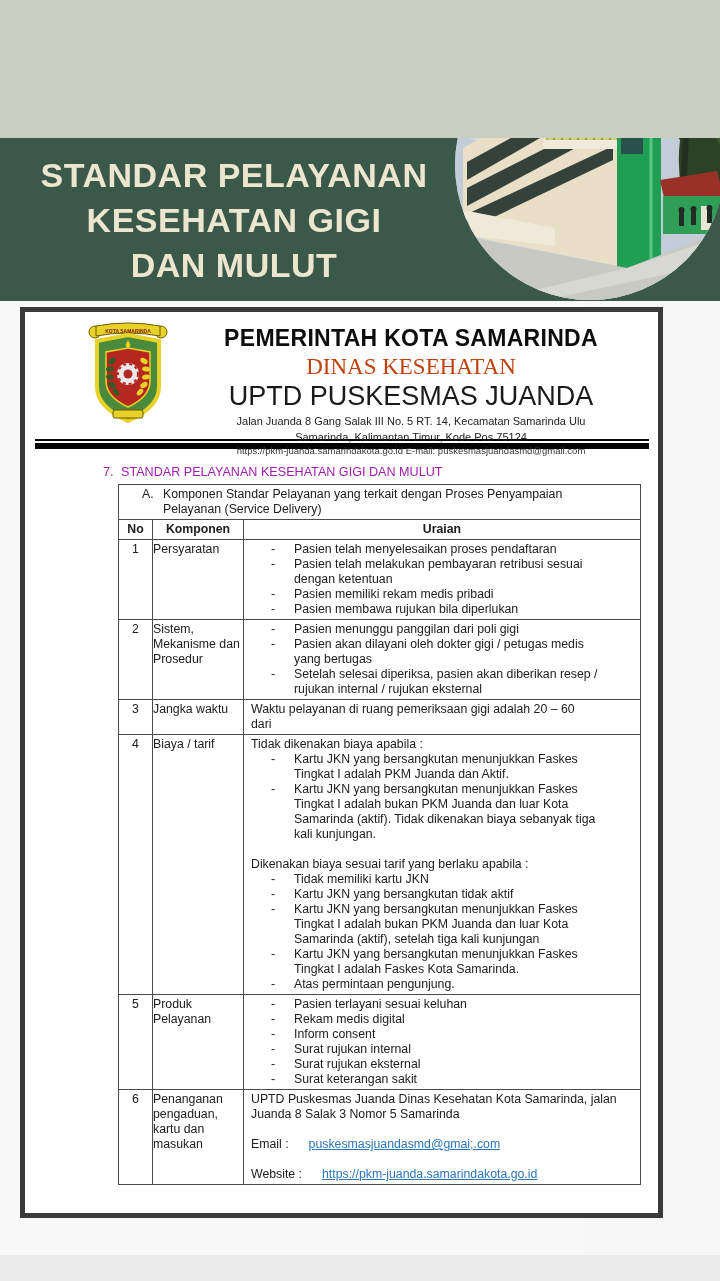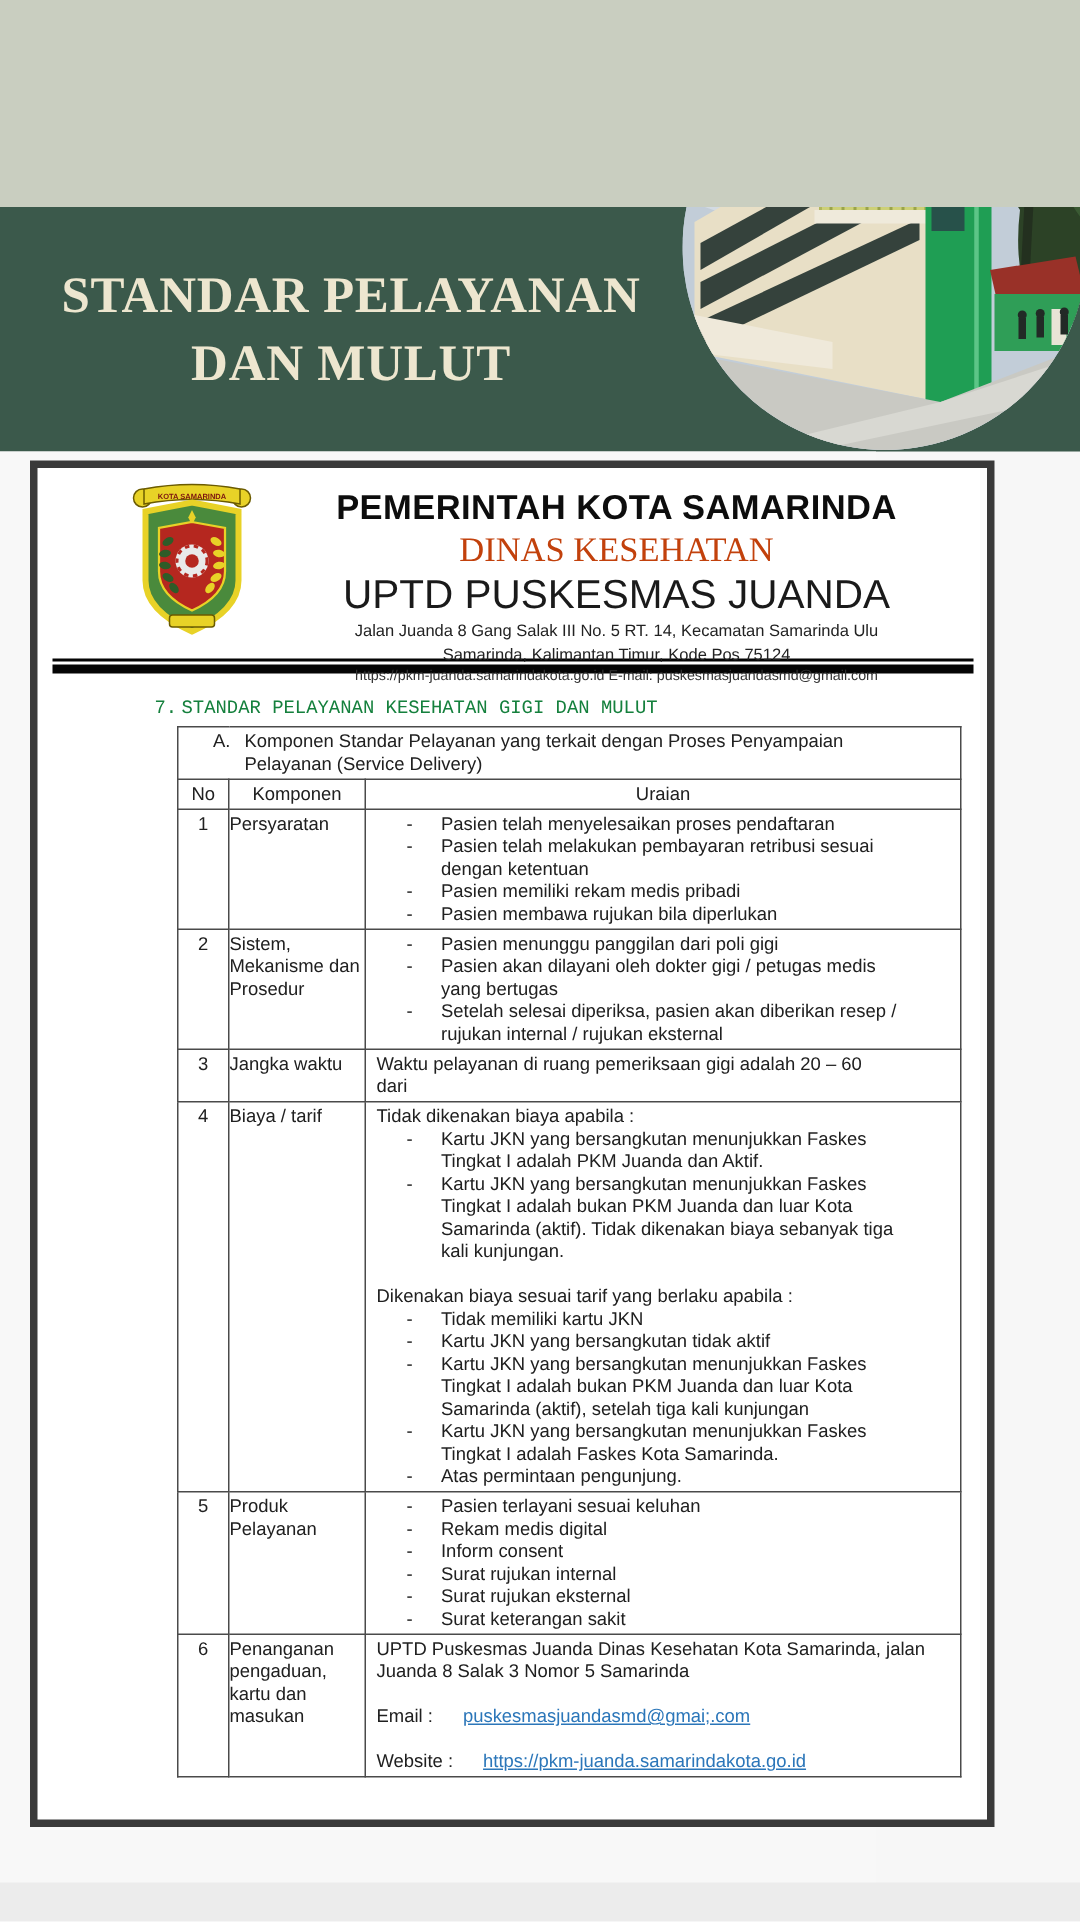--- a/index.html
+++ b/index.html
@@ -6,67 +6,68 @@
   body{
     width:720px;height:1281px;position:relative;overflow:hidden;
     background:#f7f7f7;font-family:"Liberation Sans",sans-serif;color:#202020;
   }
   
   .top-bg{position:absolute;top:0;left:0;width:720px;height:138px;background:#c9cec0;}
   
   .banner{position:absolute;top:138px;left:0;width:720px;height:163px;background:#3b594b;overflow:hidden;}
   .banner-title{
     position:absolute;left:0;top:50%;transform:translateY(-50%);width:468px;text-align:center;
-    font-family:Liberation Serif, serif;font-weight:bold;font-size:34px;line-height:45px;
+    font-family:Liberation Sans, sans-serif;font-weight:bold;font-size:34px;line-height:45px;
     color:#ede6cf;letter-spacing:.5px;white-space:nowrap;
   }
   .photo-circle{position:absolute;left:455px;top:-108px;width:270px;height:270px;border-radius:50%;overflow:hidden;background:#c2cdd8;}
   .photo-circle svg{display:block;}
   
   .page-area{position:absolute;top:301px;left:0;width:584px;height:980px;background:#f8f8f8;}
   .bottom-strip{position:absolute;bottom:0;left:0;width:720px;height:26px;background:#ececec;}
   .page{position:absolute;left:20px;top:6px;width:633px;height:901px;background:#ffffff;border:5px solid #3a3a3a;}
   
   .letterhead{position:relative;padding-top:13px;height:112px;}
   .crest{position:absolute;left:58px;top:5px;width:90px;height:110px;}
   .lh-text{margin-left:150px;width:472px;text-align:center;}
   .lh1{font-size:23px;font-weight:bold;line-height:27px;color:#0d0d0d;letter-spacing:.3px;}
   .lh2{font-size:23px;line-height:29px;color:#c2410c;font-family:Liberation Serif, serif;}
   .lh3{font-size:27px;line-height:31px;color:#1a1a1a;}
   .addr{font-size:11px;line-height:14px;color:#222;margin-top:2px;}
   .contact{font-size:9.5px;line-height:12px;color:#333;margin-top:1px;}
   .rule{margin:2px 9px 0 10px;border-top:2px solid #050505;height:2px;border-bottom:6px solid #050505;}
   
-  .section{margin:16px 0 5px 78px;font-size:12.6px;color:#15803d;font-family:Liberation Mono, monospace;}
+  .section{margin:16px 0 5px 78px;font-size:12.6px;color:#a21caf;}
   .section .num{display:inline-block;width:18px;}
   
   table.doc{border-collapse:collapse;margin-left:93px;width:522px;table-layout:fixed;
     font-size:12.3px;line-height:15px;color:#202020;}
   table.doc td,table.doc th{border:1px solid #4a4a4a;vertical-align:top;padding:2px 0;}
   col.c-no{width:34px;} col.c-komp{width:91px;} col.c-ur{width:397px;}
-  th{font-weight:normal;text-align:center;padding:2px 0;}
+  th{font-weight:bold;text-align:center;padding:2px 0;}
   td.no{text-align:center;}
   td.komp{padding:2px 5px;}
   .subhead-inner{position:relative;padding-left:44px;padding-right:6px;}
   .sub-label{position:absolute;left:23px;}
   .ln{position:relative;padding-left:50px;padding-right:8px;}
   .ln.pl{padding-left:7px;}
   .ln .dash{position:absolute;left:27px;}
   .blank{height:15px;}
   .link{color:#2b76b9;text-decoration:underline;cursor:pointer;margin-left:16px;}
   .lbl{margin-right:4px;}
 </style>
 </head>
 <body>
 
 <div class="top-bg"></div>
 
 <div class="banner">
   <div class="banner-title">
     <div>STANDAR PELAYANAN</div>
+    <div>KESEHATAN GIGI</div>
     <div>DAN MULUT</div>
   </div>
   <div class="photo-circle">
     <svg width="270" height="270" viewBox="0 0 270 270">
       <rect x="0" y="0" width="270" height="270" fill="#c2cdd8"></rect>
       <ellipse cx="55" cy="70" rx="75" ry="45" fill="#d7dee6" opacity="0.8"></ellipse>
 
       <path d="M190,0 L270,0 L270,185 L235,190 Q220,150 225,110 Q205,80 215,40 Q200,20 205,0 Z" fill="#2c4226"></path>
       <path d="M240,0 L270,0 L270,120 Q250,100 248,60 Q238,30 245,0 Z" fill="#3a5a33"></path>
       <rect x="228" y="30" width="6" height="150" fill="#23301f" transform="rotate(3 231 105)"></rect>

